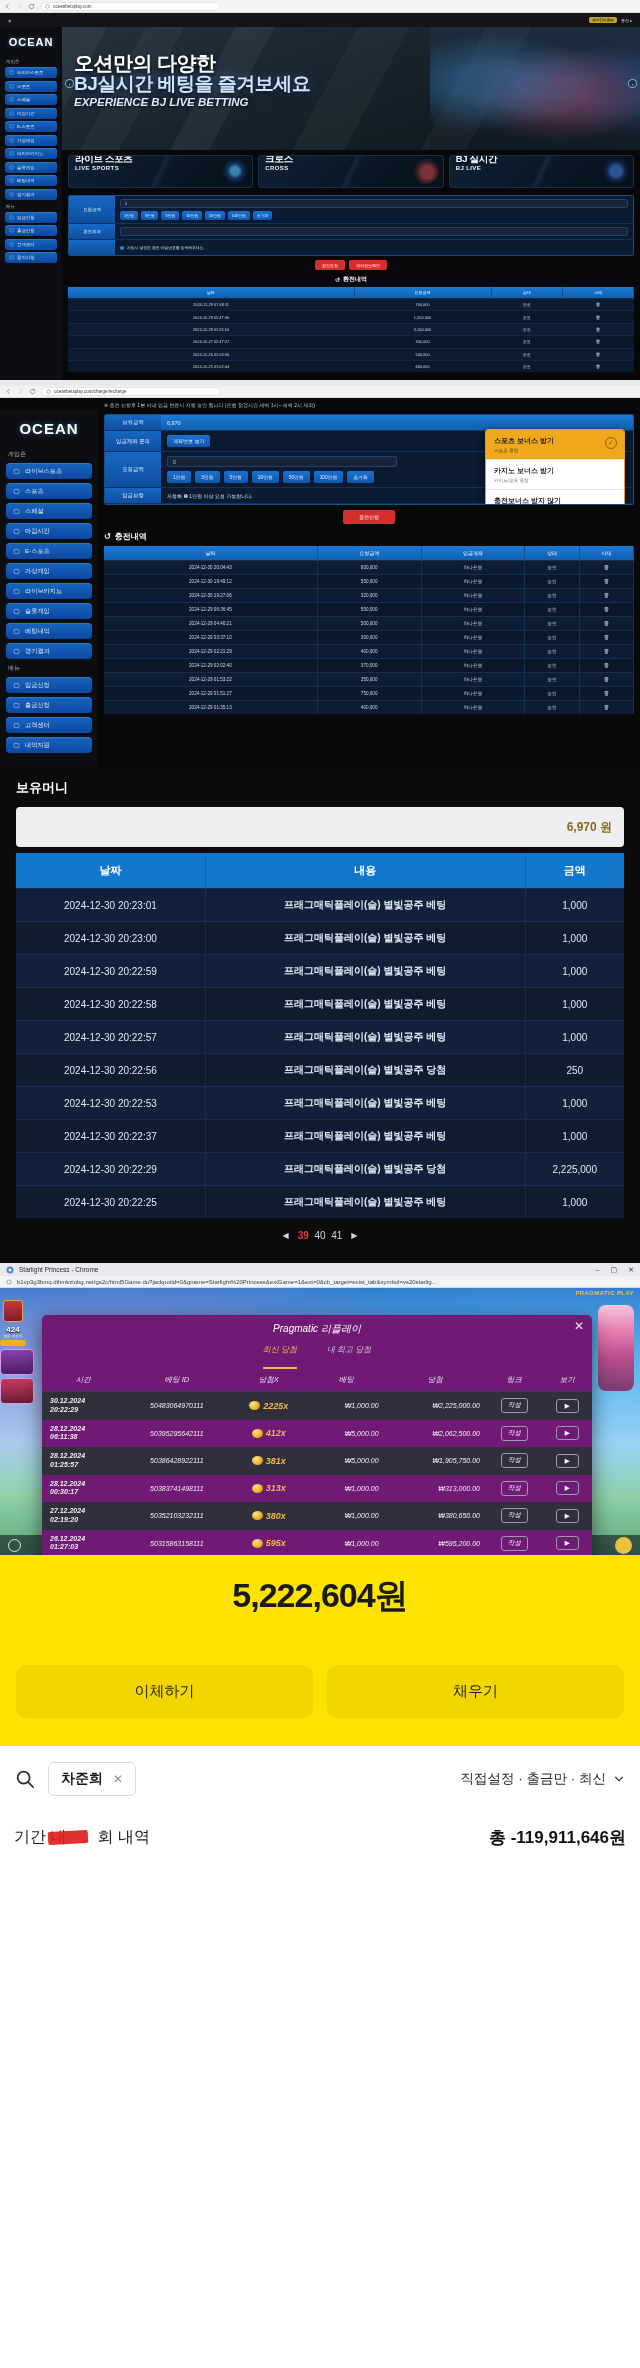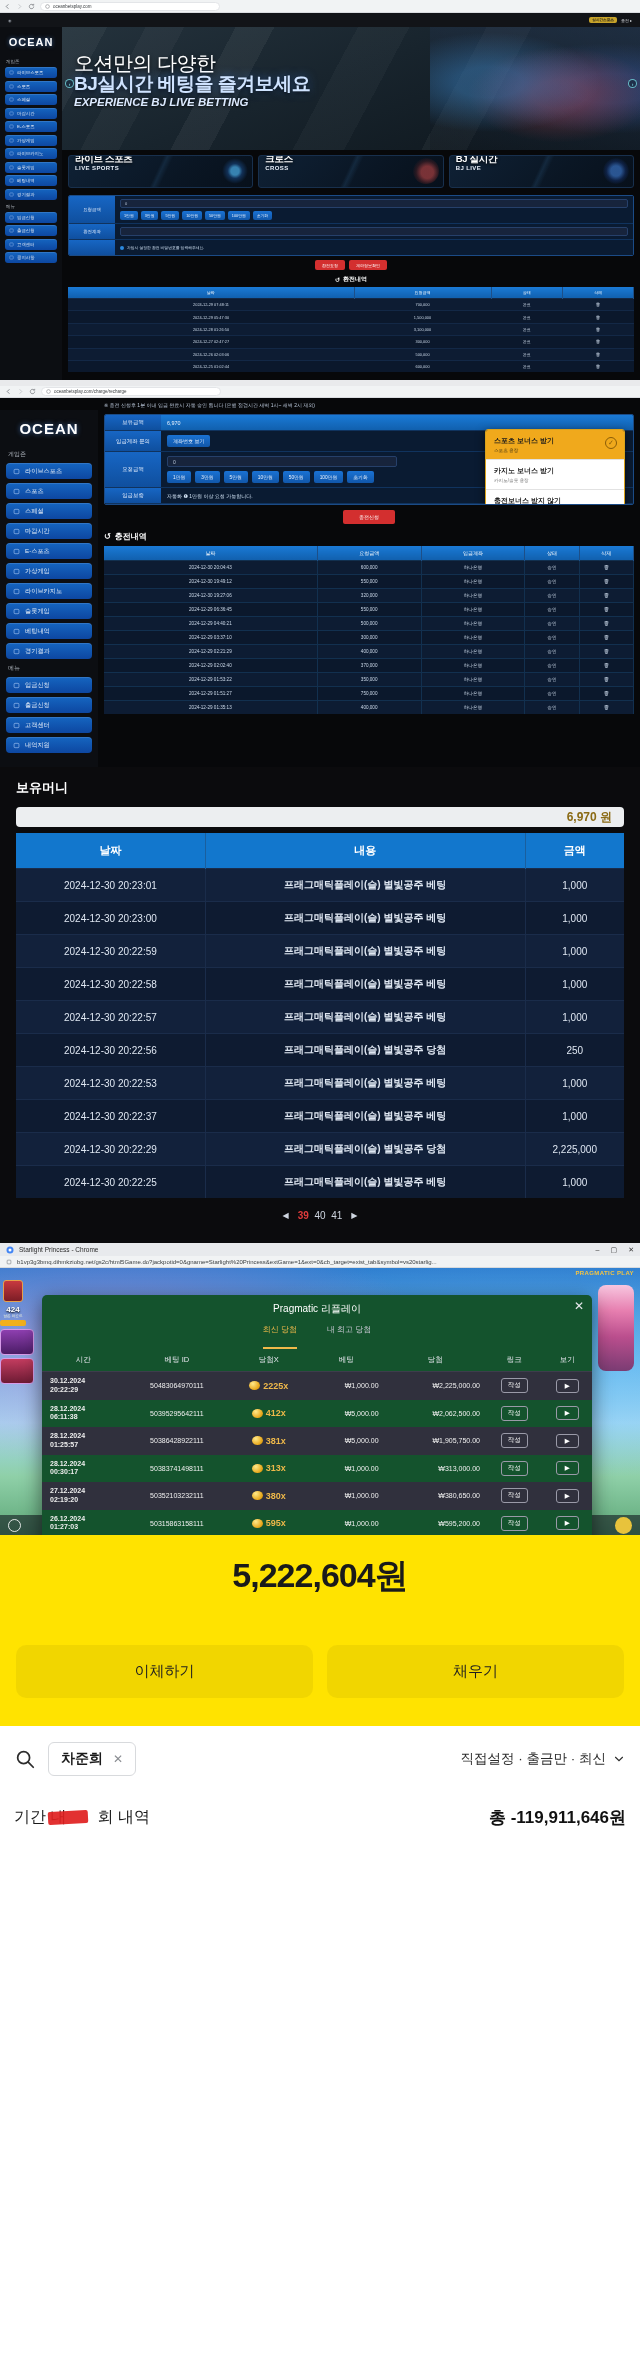--- a/index.html
+++ b/index.html
@@ -70,21 +70,21 @@
   }
   .hero .fig {
     position:absolute; right:0; top:0; width:210px; height:123px;
     background:
       radial-gradient(ellipse at 28% 45%, rgba(60,140,210,.40) 0 16%, transparent 52%),
       radial-gradient(ellipse at 62% 55%, rgba(180,60,70,.38) 0 15%, transparent 50%),
       radial-gradient(ellipse at 86% 50%, rgba(70,110,200,.34) 0 17%, transparent 52%),
       linear-gradient(200deg, rgba(40,60,90,.5), rgba(10,14,20,.2));
   }
   .hero-txt { position: absolute; left: 12px; top: 26px; }
-  .h1 { font-size: 20px; font-weight: 400; color: #fff; letter-spacing: -.5px;
+  .h1 { font-size: 20px; font-weight: 700; color: #fff; letter-spacing: -.5px;
         text-shadow: 0 2px 4px rgba(0,0,0,.85); line-height: 1.05; }
   .h2 { font-size: 19px; font-weight: 900; color: #cfe3ff; letter-spacing: -.5px;
         text-shadow: 0 2px 5px rgba(0,0,0,.9), 0 0 10px rgba(80,150,255,.55); line-height: 1.1; }
   .h3 { font-size: 11.5px; font-weight: 900; font-style: italic; color: #dceaff;
         letter-spacing: 0; text-shadow: 0 1px 3px rgba(0,0,0,.9); margin-top:1px;}
   .hero-arrow {
     position:absolute; top:52px; width:9px; height:9px; border-radius:50%;
     background: rgba(20,40,60,.65); border:1px solid rgba(120,220,230,.8);
     color:#7fe8f0; font-size:5px; display:flex; align-items:center; justify-content:center;
   }
@@ -198,21 +198,21 @@
   .t2 th { background:linear-gradient(180deg,#1a7ad6,#1160ae); color:#fff; font-size:5px;
            padding:4px 0; font-weight:normal; border-right:1px solid #1d4f88; }
   .t2 td { background:#0d1c33; color:#ccd9e9; font-size:4.6px; padding:4px 0; text-align:center;
            border-top:1px solid #12304f; border-right:1px solid #12304f; }
   .t2 tr:nth-child(even) td { background:#0b182c; }
 
   
   .sec3 { background:#0b0b0d; padding:12px 16px 22px; }
   .s3-title { color:#fff; font-size:13px; font-weight:bold; margin-bottom:10px; }
   .money-bar {
-    background:#eceef0; border-radius:4px; height:20px; display:flex; align-items:center;
+    background:#eceef0; border-radius:4px; height:40px; display:flex; align-items:center;
     justify-content:flex-end; padding:0 12px; margin-bottom:6px;
   }
   .money-bar .amt { font-size:12px; font-weight:bold; color:#8a6a14; }
   .t3 { width:100%; border-collapse:collapse; }
   .t3 th { background:#1277cd; color:#fff; font-size:11px; font-weight:bold; padding:10px 0;
            border-right:1px solid #1a5f9e; }
   .t3 th:last-child { border-right:0; }
   .t3 td { background:#12213b; color:#dfe7f2; font-size:10px; padding:9px 4px; text-align:center;
            border-top:1px solid #1a2c4a; border-right:1px solid #1a2c4a; }
   .t3 td:last-child { border-right:0; }
@@ -247,22 +247,22 @@
   .g-num { text-align:center; color:#fff; font-size:8px; font-weight:bold; text-shadow:0 1px 2px #000; }
   .g-sub { text-align:center; color:#ffd; font-size:3.6px; }
   .g-badge { margin:2px auto; width:26px; height:6px; border-radius:2px; background:#f2b01c; }
   .g-tile { width:34px; height:26px; margin:3px auto; border-radius:4px;
             background:linear-gradient(180deg,#8e3fb0,#4b1d66); border:1px solid #d79be8; }
   .g-tile.b { background:linear-gradient(180deg,#c33c5f,#6d1b34); }
   .g-right { position:absolute; right:0; top:34px; width:48px; bottom:20px; }
   .g-fig { width:36px; height:86px; margin:8px auto; border-radius:8px;
            background:linear-gradient(180deg,#f7c6df 0%,#e77fb0 30%,#bb4f8e 60%,#7b3c73 100%); }
   .modal {
-    position:absolute; left:42px; right:48px; top:52px; background:#14532d;
-    border-radius:5px; box-shadow:0 6px 20px rgba(0,0,0,.55); overflow:hidden; z-index:4;
+    position:absolute; left:42px; right:48px; top:52px; background:#701a75;
+    border-radius:5px; box-shadow:0 6px 20px rgba(0,0,0,.55); overflow:hidden; z-index:4;font-style:italic;
   }
   .m-head { position:relative; text-align:center; padding:7px 0 6px; color:#fff; font-size:10px; }
   .m-x { position:absolute; right:8px; top:5px; color:#e9e9ee; font-size:12px; line-height:1; }
   .m-tabs { display:flex; justify-content:center; gap:30px; padding:2px 0 0; }
   .m-tab { font-size:8px; color:#c7c7d2; padding-bottom:12px; }
   .m-tab.act { color:#efb94a; border-bottom:2px solid #efb94a; }
   .m-table { width:100%; border-collapse:collapse; }
   .m-table th { color:#e6e6ee; font-size:7.5px; font-weight:normal; padding:6px 2px 6px;
                 border-bottom:1px solid #3d3d4c; }
   .m-table td { font-size:7px; color:#efefef; padding:5px 2px; text-align:center; }

